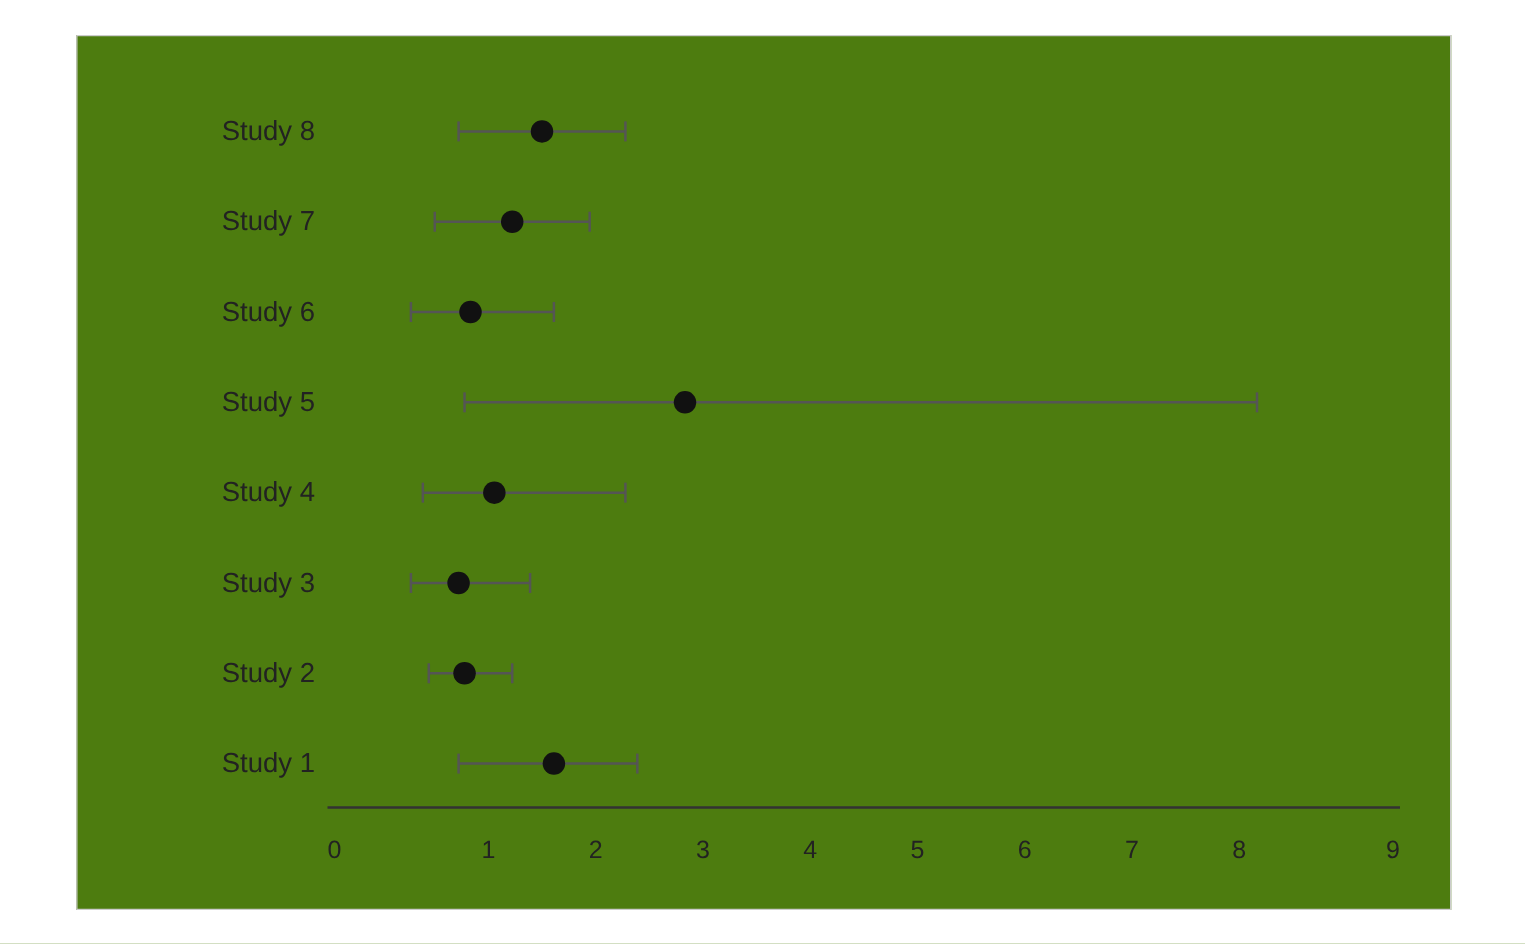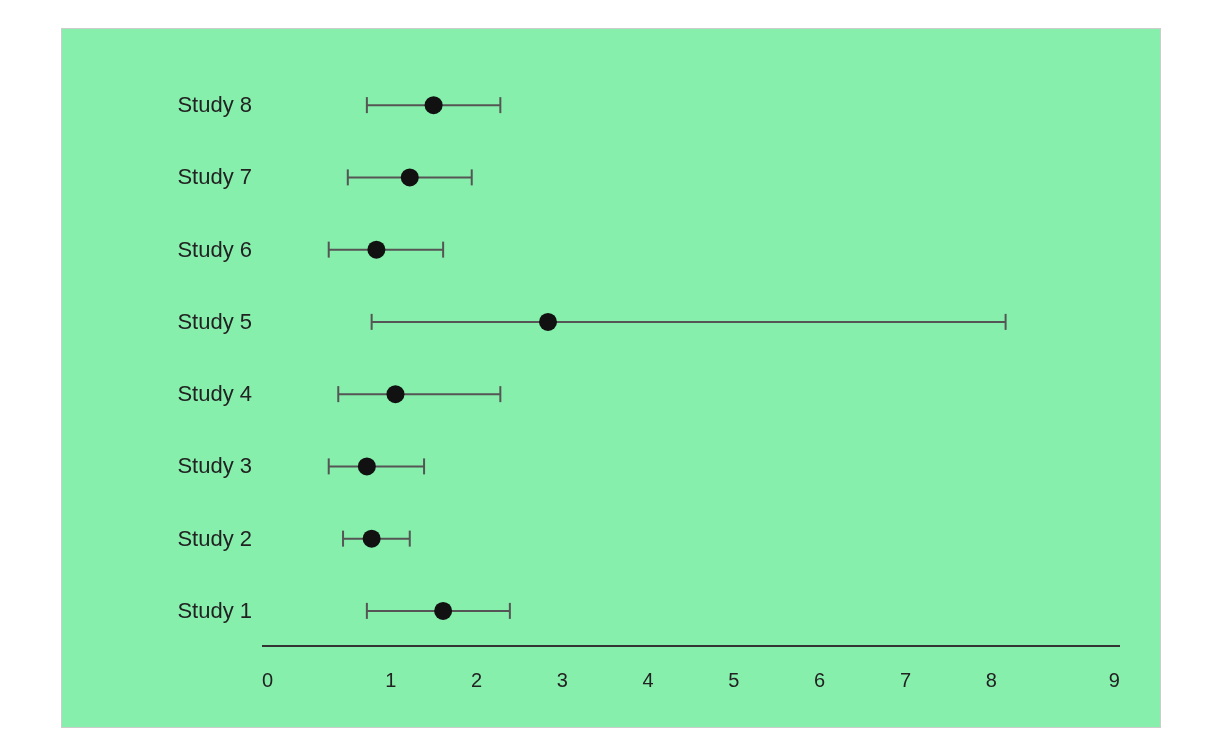--- a/index.html
+++ b/index.html
@@ -8,21 +8,21 @@
       height: 755px;
       background: #fff;
       display: flex;
       align-items: center;
       justify-content: center;
       font-family: Arial, sans-serif;
     }
     .chart-container {
       width: 1100px;
       height: 700px;
-      background: #86efac;
+      background: #4d7c0f;
       border: 1.5px solid #ccc;
       position: relative;
       padding: 40px 40px 80px 200px;
     }
     .plot-area {
       position: relative;
       width: 100%;
       height: 100%;
     }
     svg.plot-svg {

